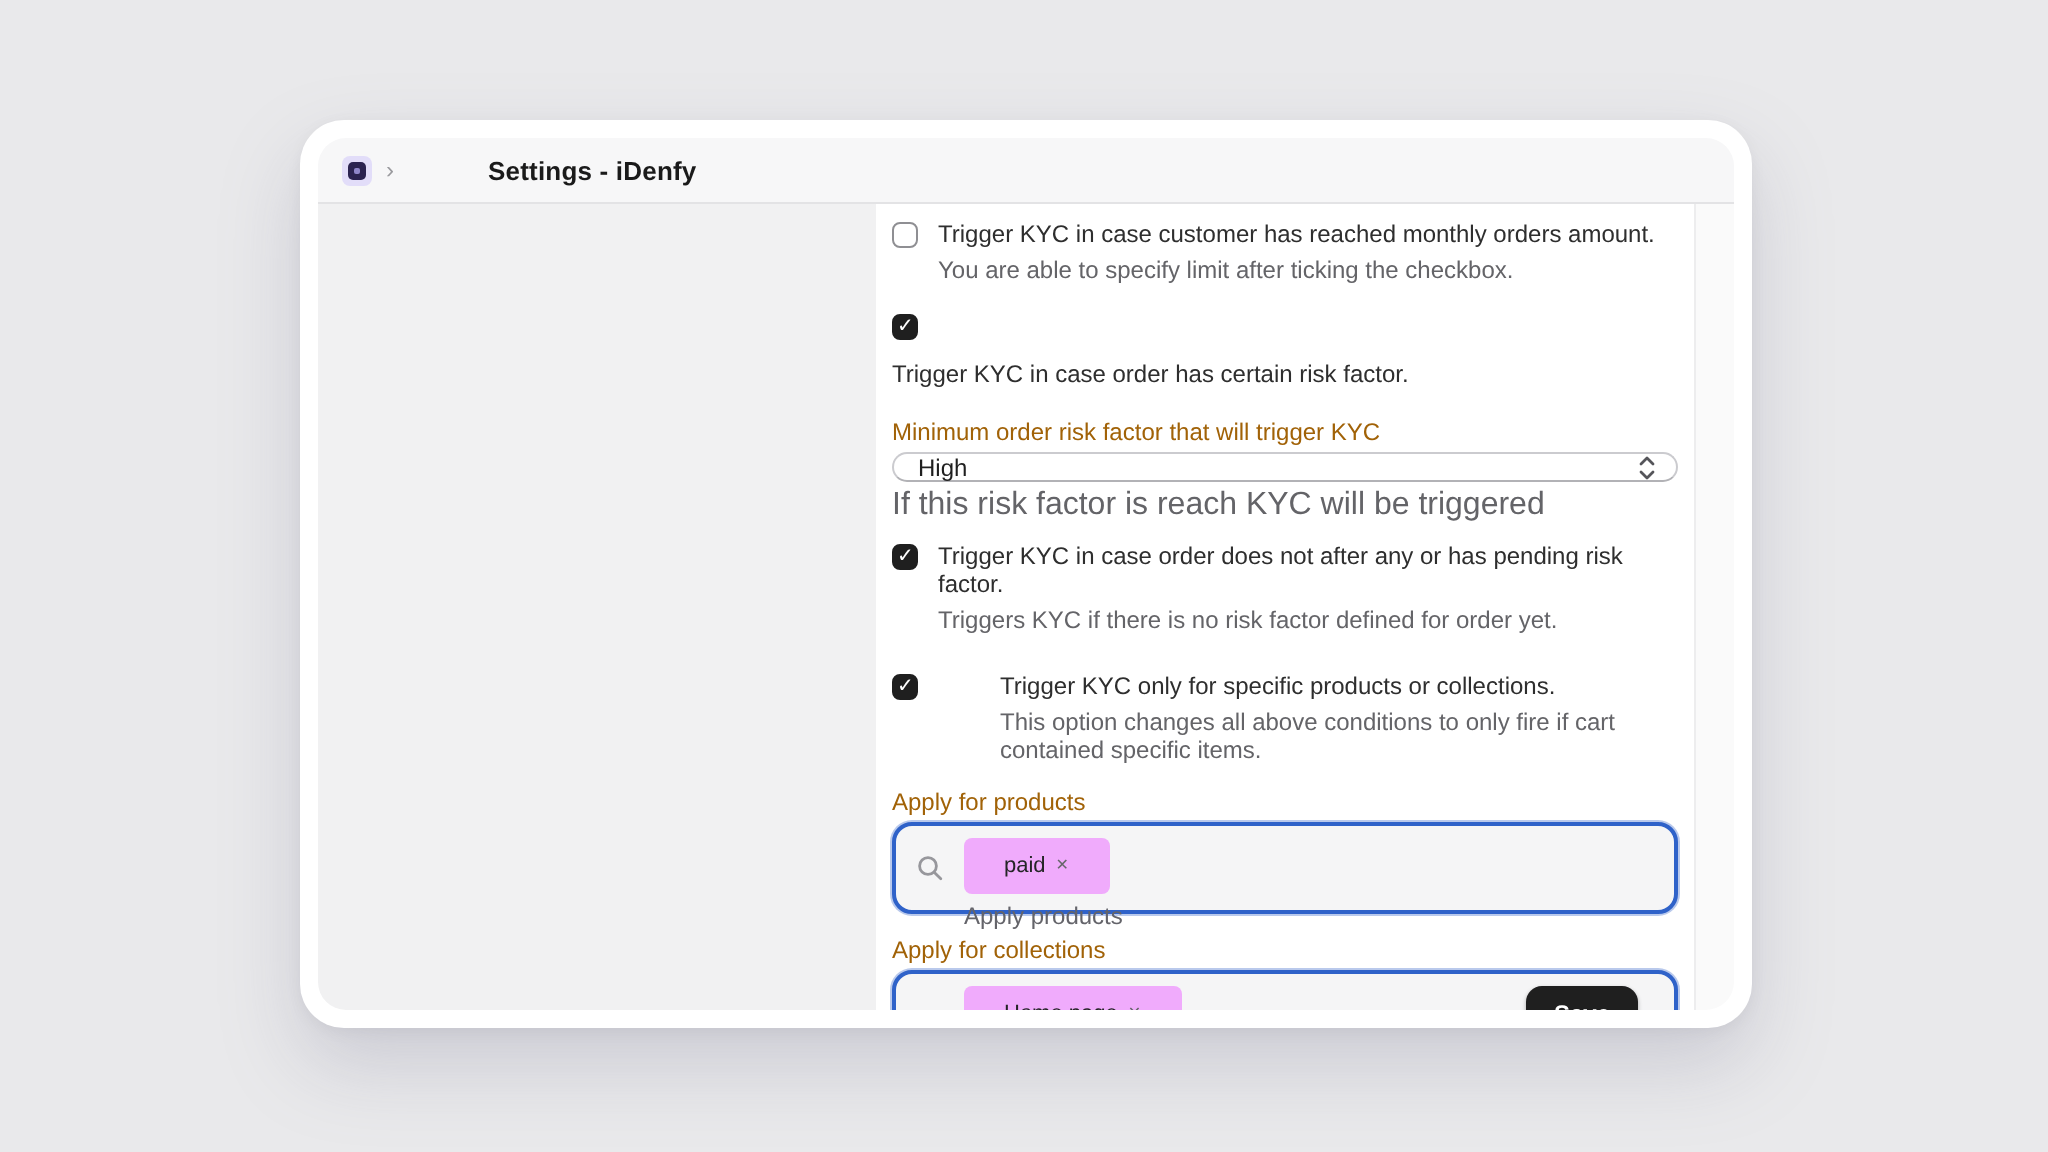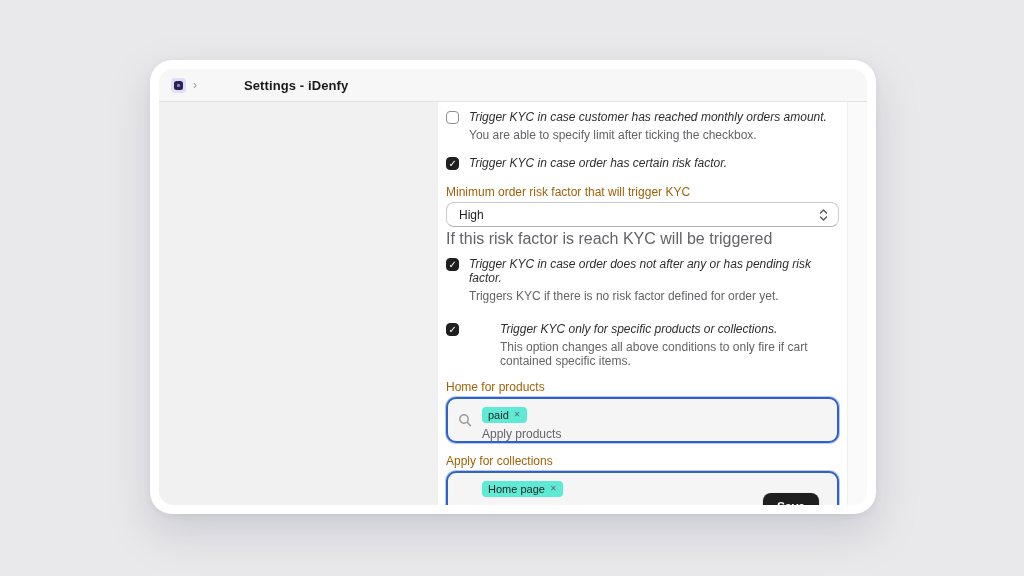--- a/index.html
+++ b/index.html
@@ -50,61 +50,61 @@
   .check-row { display:flex; gap:10px; }
   .cb {
     flex:none; width:13px; height:13px; border-radius:4px; margin-top:1px;
     background:#ffffff; border:1.5px solid #8f8f93; position:relative;
   }
   .cb.checked { background:#1f1f1f; border-color:#1f1f1f; }
   .cb.checked::after {
     content:"✓"; position:absolute; left:1.5px; top:-1px;
     color:#ffffff; font-size:10px; font-weight:700; line-height:13px;
   }
-  .check-label { font-size:12px; line-height:14px; color:#2e2e2e;font-style:italic; }
+  .check-label { font-size:12px; line-height:14px; color:#2e2e2e; }
   .check-helper { font-size:12px; line-height:14px; color:#646468; margin-top:4px; }
 
   .field-label { font-size:12px; line-height:13px; color:#a16207; }
   .helper-line { font-size:16px; line-height:14px; color:#646468; }
 
   .select {
-    margin-top:3px; height:25px; background:#ffffff;
+    margin-top:3px; height:15px; background:#ffffff;
     border:1px solid #cbcbcf; border-bottom-color:#b2b2b6; border-radius:8px;
     display:flex; align-items:center; padding:0 10px 0 12px;
     font-size:12px; color:#1f1f1f; position:relative;
   }
   .select-caret { margin-left:auto; display:flex; align-items:center; }
 
   .tag-field {
     margin-top:3px; height:46px; background:#f5f5f6;
     border:2px solid #2f62c9; border-radius:10px;
     box-shadow:0 0 0 1px #b9c9ec;
     position:relative; padding:6px 10px 0 34px;
   }
   .search-glyph {
     position:absolute; left:10px; top:50%; transform:translateY(-50%);
     display:flex; align-items:center;
   }
   .tag {
-    display:inline-flex; align-items:center; gap:5px; height:16px;
-    background:#5eead4; border-radius:4px; padding:0 6px;
+    display:inline-flex; align-items:center; gap:5px; height:28px;
+    background:#f0abfc; border-radius:4px; padding:0 20px;
     font-size:11px; color:#252527;
   }
   .tag-x { font-size:8px; color:#66666a; line-height:1; }
   .field-placeholder { margin-top:4px; font-size:12px; color:#64646a; }
 
   .save-btn {
     position:absolute; right:28px; bottom:-16px; height:28px;
     background:#1f1f1f; color:#ffffff; border:none; border-radius:8px;
     font-family:inherit; font-size:12px; font-weight:600; padding:0 14px;
     box-shadow:0 1px 2px rgba(0,0,0,.3);
   }
 
   
-  .mt14 { margin-top:14px; } .mt16 { margin-top:16px; }
+  .mt14 { margin-top:14px;flex-direction:column; } .mt16 { margin-top:16px; }
   .mt11 { margin-top:11px; } .mt19 { margin-top:19px;gap:41px; }
   .mt12 { margin-top:12px; } .mt5 { margin-top:5px; }
   .mt13 { margin-top:13px; }
 </style>
 </head>
 <body>
 
 <div class="stage">
   <div class="card">
     <div class="card-inner">
@@ -160,21 +160,21 @@
           </div>
 
           <div class="check-row mt19">
             <span class="cb checked"></span>
             <div>
               <div class="check-label">Trigger KYC only for specific products or collections.</div>
               <div class="check-helper">This option changes all above conditions to only fire if cart contained specific items.</div>
             </div>
           </div>
 
-          <div class="field-label mt13">Home for products</div>
+          <div class="field-label mt13">Apply for products</div>
           <div class="tag-field">
             <span class="search-glyph">
               <svg width="14" height="14" viewBox="0 0 14 14">
                 <circle cx="6" cy="6" r="4.2" fill="none" stroke="#97979c" stroke-width="1.4"></circle>
                 <line x1="9.2" y1="9.2" x2="12.4" y2="12.4" stroke="#97979c" stroke-width="1.4" stroke-linecap="round"></line>
               </svg>
             </span>
             <span class="tag">
               <span>paid</span>
               <span class="tag-x">✕</span>

